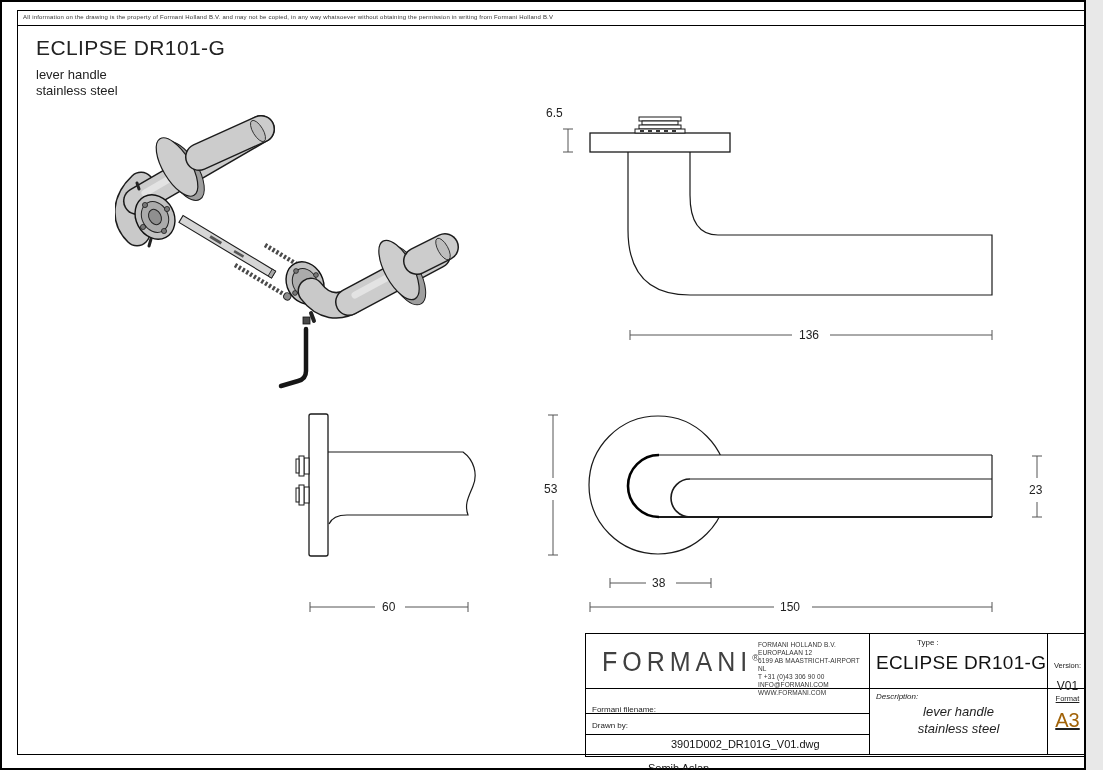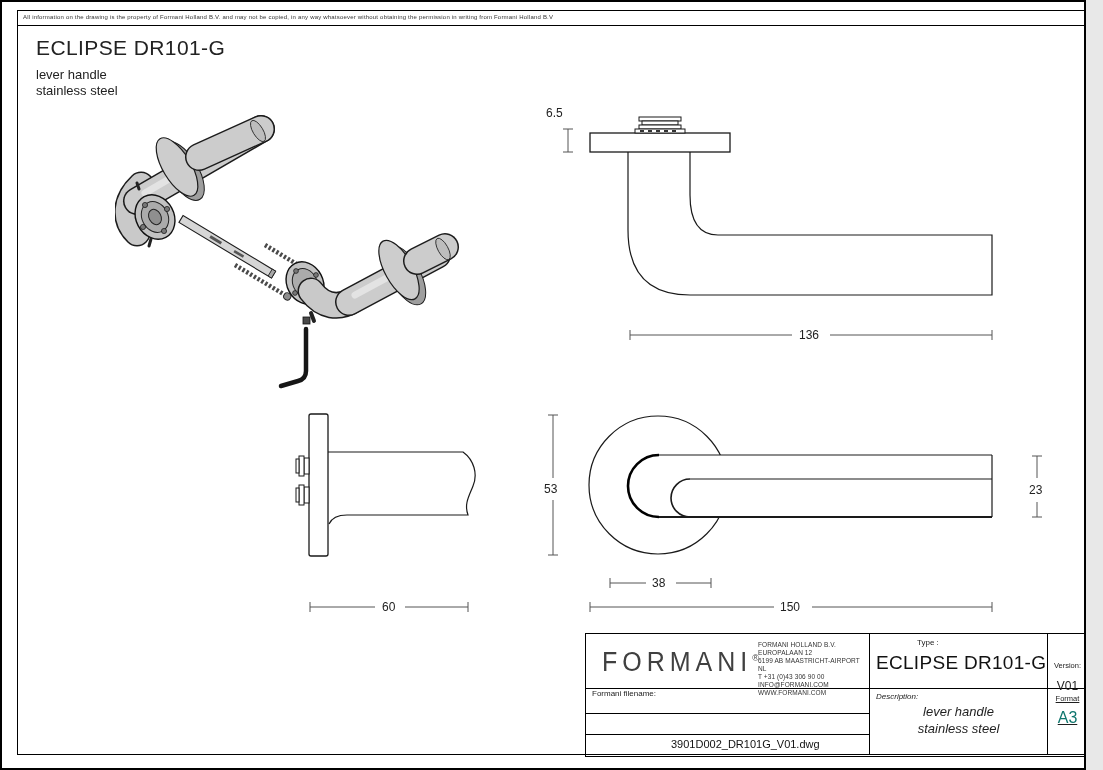--- a/index.html
+++ b/index.html
@@ -20,21 +20,21 @@
   .whitefill{fill:#fff;stroke:none;}
   
   .title-block{position:absolute;left:585px;top:633px;width:502px;height:124px;border:1.5px solid #000;box-sizing:border-box;}
   .tb-line{position:absolute;background:#000;}
   .tb-cell{position:absolute;box-sizing:border-box;}
   .tb-label{font-size:8px;color:#222;}
   .logo{font-size:25px;letter-spacing:5px;color:#404040;font-weight:300;transform:scaleY(1.08);transform-origin:left center;}
   .logo sup{font-size:9px;letter-spacing:0;}
   .address{font-size:6.5px;line-height:8px;color:#333;letter-spacing:.1px;}
   .type-value{font-size:19px;letter-spacing:.3px;color:#111;}
-  .fmt-value{font-size:16px;color:#0f766e;}
+  .fmt-value{font-size:20px;color:#a16207;}
   .row-label{font-size:8px;color:#222;}
   .row-value{font-size:11px;color:#111;margin-top:44px;}
 </style>
 </head>
 <body>
 
 <div class="page">
   <div class="sheet-border"></div>
   <div class="disclaimer-bar">
     <span>All information on the drawing is the property of Formani Holland B.V. and may not be copied, in any way whatsoever without obtaining the permission in writing from Formani Holland B.V</span>
@@ -237,22 +237,26 @@
       <div class="tb-label" style="position:absolute;left:6px;top:4px;margin-left:41px;">Type :</div>
       <div class="type-value" style="position:absolute;left:6px;top:18px;">ECLIPSE DR101-G</div>
     </div>
 
     <div class="tb-cell" style="left:462px;top:0;width:39px;height:54px;text-align:center;margin-top:23px;">
       <div class="tb-label" style="margin-top:4px;font-size:7.5px;">Version:</div>
       <div style="margin-top:9px;font-size:12px;">V01</div>
     </div>
 
     <div class="tb-cell" style="left:0;top:55px;width:283px;height:24px;">
-      <span class="row-label" style="position:absolute;left:6px;top:0;">Formani filename:</span>
+      <span class="row-label" style="position:absolute;left:6px;top:16px;">Formani filename:</span>
       <span class="row-value" style="position:absolute;left:85px;top:5px;">3901D002_DR101G_V01.dwg</span>
+    </div>
+    <div class="tb-cell" style="left:0;top:80px;width:283px;height:20px;">
+      <span class="row-label" style="position:absolute;left:6px;top:7px;">Drawn by:</span>
+      <span class="row-value" style="position:absolute;left:62px;top:4px;">Semih Aslan</span>
     </div>
 
     <div class="tb-cell" style="left:284px;top:55px;width:177px;height:66px;font-style:italic;">
       <div class="tb-label" style="position:absolute;left:6px;top:3px;">Description:</div>
       <div style="position:absolute;left:0;top:14px;width:177px;text-align:center;font-size:13px;line-height:17px;">
         <div>lever handle</div>
         <div>stainless steel</div>
       </div>
     </div>
 

